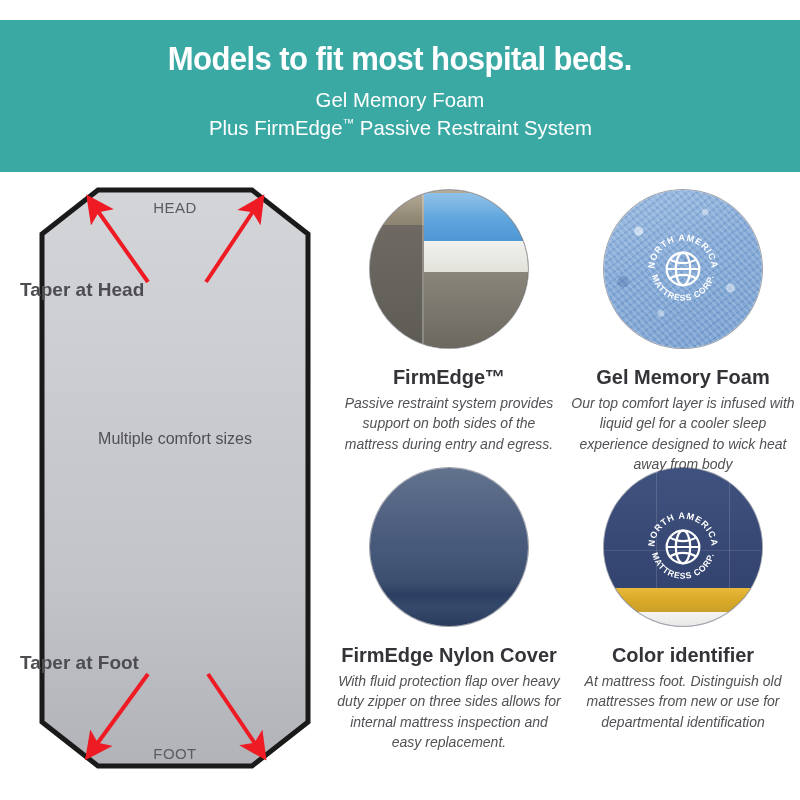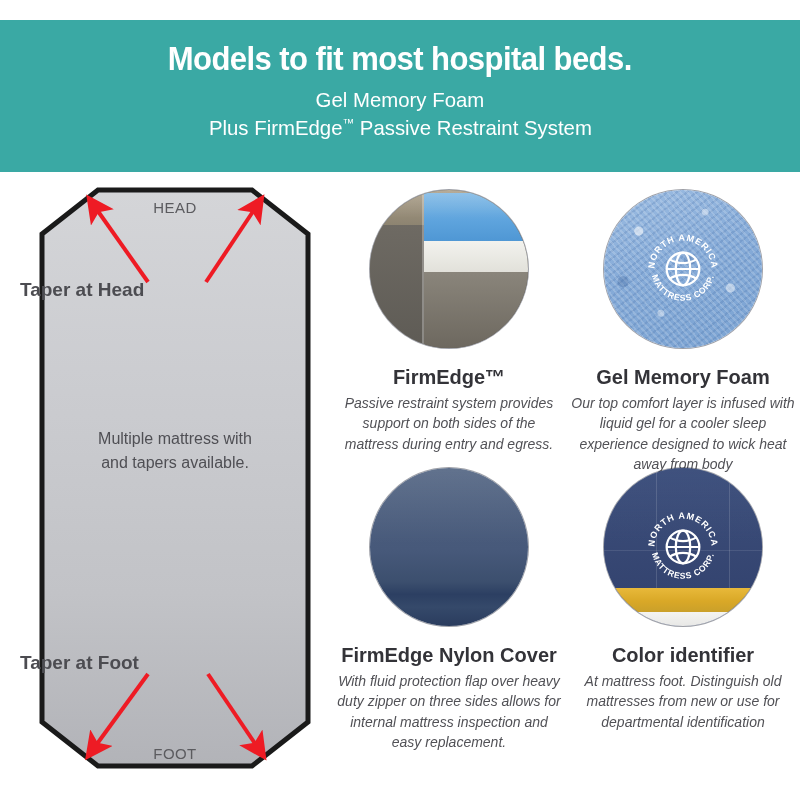--- a/index.html
+++ b/index.html
@@ -270,22 +270,21 @@
     <line x1="186" y1="100" x2="236" y2="25" stroke="#ee1b24" stroke-width="4" marker-end="url(#arrowHead)"></line>
 
     <line x1="128" y1="492" x2="74" y2="566" stroke="#ee1b24" stroke-width="4" marker-end="url(#arrowHead)"></line>
     <line x1="188" y1="492" x2="238" y2="566" stroke="#ee1b24" stroke-width="4" marker-end="url(#arrowHead)"></line>
   </svg>
 
   <div class="diagram-label" id="label-head">HEAD</div>
   <div class="taper-label" id="label-taper-head">Taper at Head</div>
 
   <div id="label-sizes">
-    <div>Multiple mattress with</div>
-    <div>and tapers available.</div>
+    <div>Multiple comfort sizes</div>
   </div>
 
   <div class="taper-label" id="label-taper-foot">Taper at Foot</div>
   <div class="diagram-label" id="label-foot">FOOT</div>
 </div>
 
 <div id="feature-grid">
 
   <div class="feature-cell" id="cell-firmedge">
     <div class="feature-circle-wrap">

